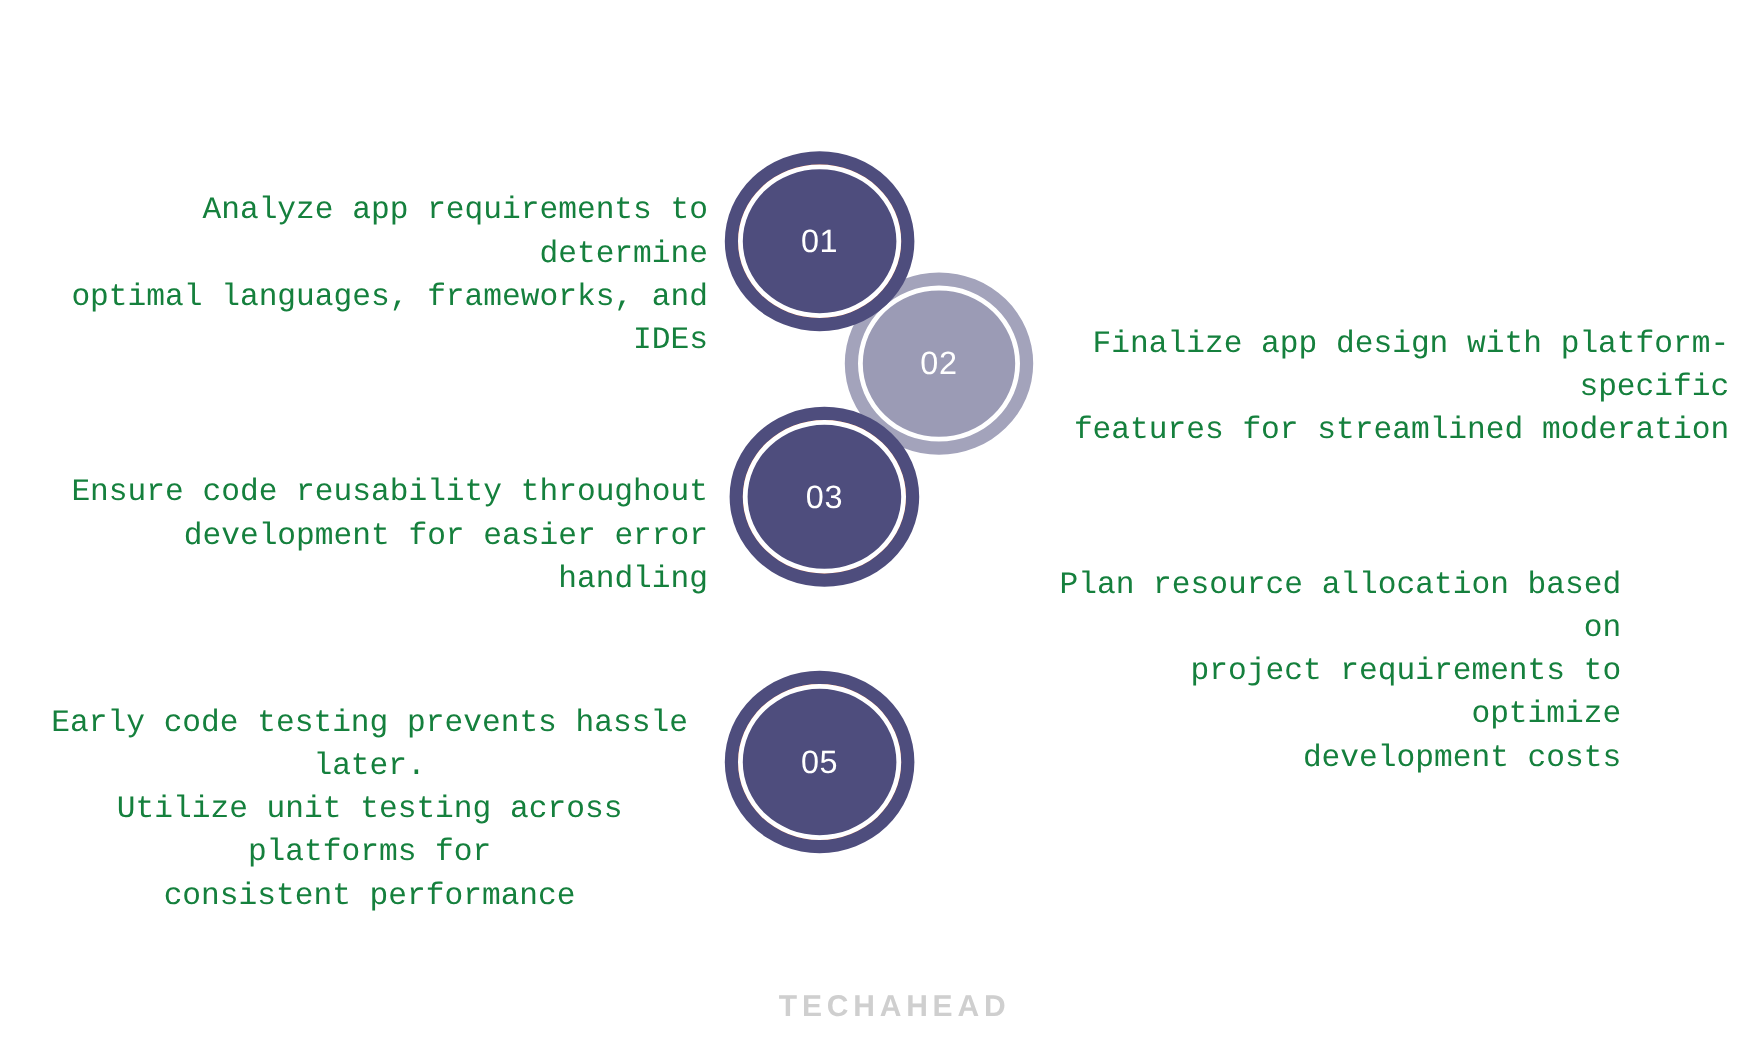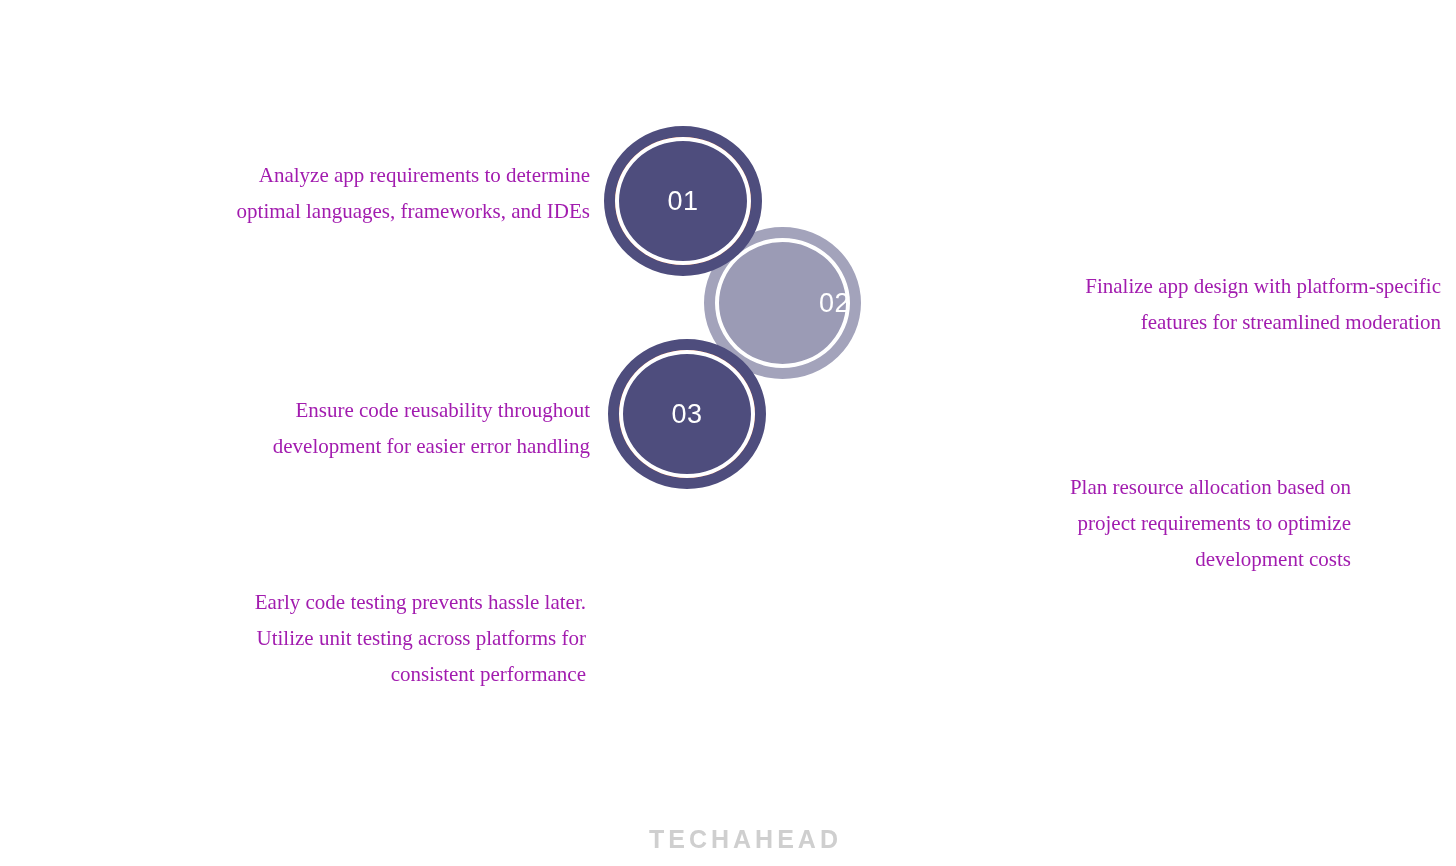--- a/index.html
+++ b/index.html
@@ -56,52 +56,51 @@
   }
   .node.dark .ring-gap {
     inset: 0;
     background: #4e4d7d;
   }
 
   
   .node.light {
     background: #9b9bb5;
     border: 11px solid #a3a3bb;
-    justify-content: flex-end;
   }
   .node.light .ring-gap {
     inset: 0;
     background: #9b9bb5;
   }
 
   
   #node-1 { left: 604px;  top: 126px; width: 158px;  height: 150px; z-index: 5; }
   #node-2 { left: 704px;  top: 227px; width: 157px;  height: 152px; z-index: 4; }
   #node-3 { left: 608px;  top: 339px; width: 158px;  height: 150px; z-index: 5; }
   #node-4 { left: 704px;  top: 442px; width: 157px;  height: 153px; z-index: 4; }
   #node-5 { left: 604px;  top: 559px; width: 158px;  height: 152px; z-index: 5; }
 
   
   .caption {
     position: absolute;
-    color: #a21caf;
-    font-size: 21px;
+    color: #15803d;
+    font-size: 26px;
     line-height: 36px;
     font-weight: 400;
-    font-family: Liberation Serif, serif;
+    font-family: Liberation Mono, monospace;
     white-space: pre-line;
   }
   .caption.left  { text-align: right; }
   .caption.right { text-align: right;  }
 
   #cap-1 { left: 30px;  top: 157px; width: 560px; }
   #cap-2 { left: 881px; top: 268px; width: 560px; }
   #cap-3 { left: 30px;  top: 392px; width: 560px; }
   #cap-4 { left: 881px; top: 469px; width: 470px; }
-  #cap-5 { left: 30px;  top: 584px; width: 556px; }
+  #cap-5 { left: 30px;  top: 584px; width: 556px; text-align: center; }
 
   
   #watermark {
     position: absolute;
     left: 0;
     right: 0;
     bottom: 12px;
     text-align: center;
     color: #cfcfcf;
     font-size: 25px;
@@ -139,16 +138,20 @@
     <span class="ring-gap"></span>
     <span class="num">02</span>
   </div>
 
   <div class="node dark" id="node-3">
     <span class="ring-gap"></span>
     <span class="num">03</span>
   </div>
 
 
+  <div class="node dark" id="node-5">
+    <span class="ring-gap"></span>
+    <span class="num">05</span>
+  </div>
 
   <div id="watermark">TECHAHEAD</div>
 
 </div>
 
 </body></html>

